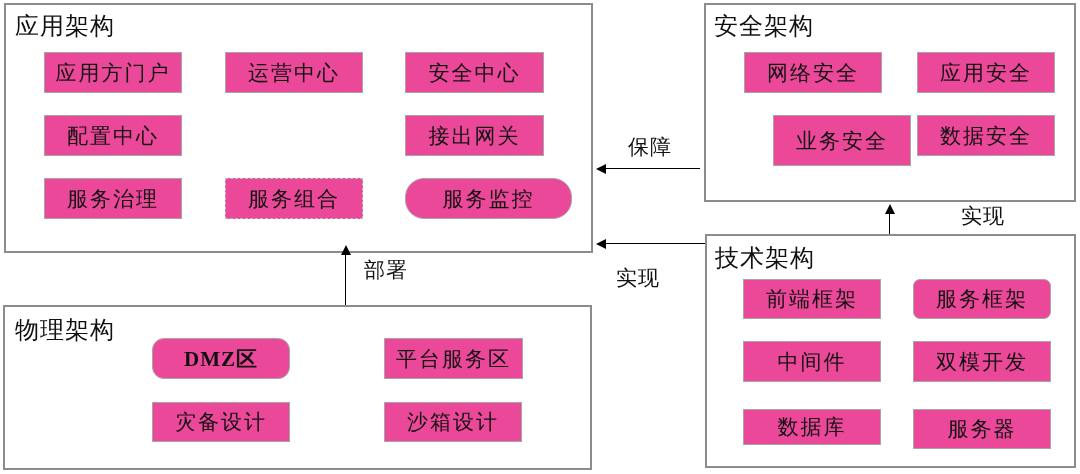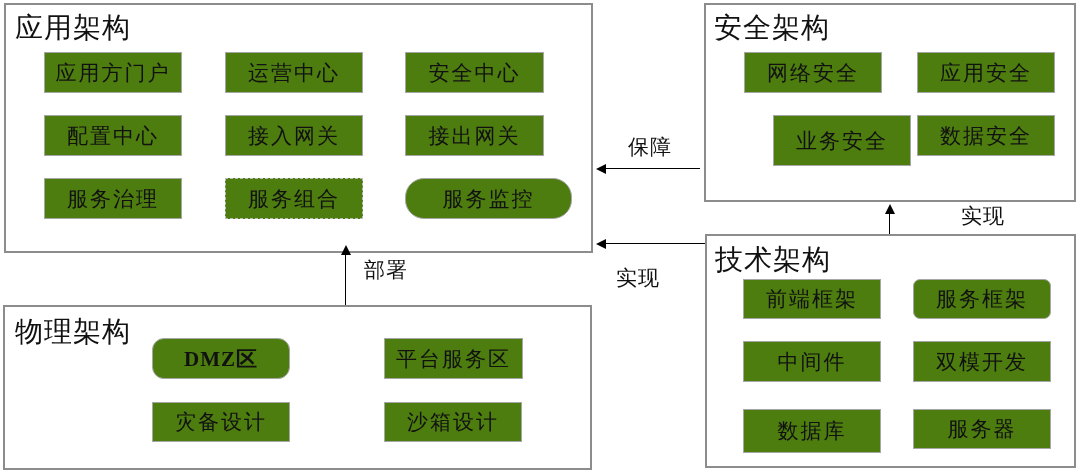--- a/index.html
+++ b/index.html
@@ -13,29 +13,29 @@
     overflow: hidden;
   }
   .group {
     position: absolute;
     border: 2px solid #8c8c8c;
     background: #ffffff;
     box-sizing: border-box;
   }
   .group-title {
     position: absolute;
-    font-size: 28px;
+    font-size: 24px;
     letter-spacing: 1px;
     white-space: nowrap;
     line-height: 1.1;
   }
   .node {
     position: absolute;
     border: 1.5px solid #a6a6a6;
-    background: #4d7c0f;
+    background: #ec4899;
     box-sizing: border-box;
     display: flex;
     align-items: center;
     justify-content: center;
     font-size: 21px;
     letter-spacing: 2px;
     white-space: nowrap;
   }
   .node.dashed { border: 1.5px dashed #bdbdbd; }
   .node.bold { font-weight: bold; letter-spacing: 1px; border-radius: 12px; }
@@ -74,40 +74,39 @@
 </head>
 <body>
 
 <div id="canvas">
     <div class="group" style="left: 4px; top: 3px; width: 589px; height: 250px;">
       <div class="group-title" style="left: 9px; top: 8px;">应用架构</div>
       <div class="node" style="left: 38px; top: 47px; width: 138px; height: 41px;">应用方门户</div>
       <div class="node" style="left: 219px; top: 47px; width: 138px; height: 41px;">运营中心</div>
       <div class="node" style="left: 399px; top: 47px; width: 139px; height: 41px;">安全中心</div>
       <div class="node" style="left: 38px; top: 110px; width: 138px; height: 41px;">配置中心</div>
-      <div class="node" style="left: 219px; top: 110px; width: 138px; height: 41px;">接入网关</div>
       <div class="node" style="left: 399px; top: 110px; width: 139px; height: 41px;">接出网关</div>
       <div class="node" style="left: 38px; top: 173px; width: 138px; height: 41px;">服务治理</div>
       <div class="node dashed" style="left: 219px; top: 173px; width: 138px; height: 41px;">服务组合</div>
       <div class="node" style="left: 399px; top: 173px; width: 167px; height: 41px; border-radius: 19px;">服务监控</div>
     </div>
     <div class="group" style="left: 704px; top: 3px; width: 372px; height: 199px;">
       <div class="group-title" style="left: 8px; top: 8px;">安全架构</div>
       <div class="node" style="left: 38px; top: 47px; width: 138px; height: 41px;">网络安全</div>
       <div class="node" style="left: 211px; top: 47px; width: 138px; height: 41px;">应用安全</div>
       <div class="node" style="left: 38px; top: 110px; width: 138px; height: 51px; margin-left: 29px;">业务安全</div>
       <div class="node" style="left: 211px; top: 110px; width: 138px; height: 41px;">数据安全</div>
     </div>
     <div class="group" style="left: 705px; top: 234px; width: 371px; height: 234px; padding-left: 24px;">
       <div class="group-title" style="left: 8px; top: 9px;">技术架构</div>
       <div class="node" style="left: 36px; top: 43px; width: 138px; height: 40px;">前端框架</div>
       <div class="node" style="left: 206px; top: 43px; width: 138px; height: 40px; border-radius: 7px;">服务框架</div>
       <div class="node" style="left: 36px; top: 105px; width: 138px; height: 41px;">中间件</div>
       <div class="node" style="left: 206px; top: 105px; width: 138px; height: 41px;">双模开发</div>
-      <div class="node" style="left: 36px; top: 173px; width: 138px; height: 44px;">数据库</div>
+      <div class="node" style="left: 36px; top: 173px; width: 138px; height: 36px;">数据库</div>
       <div class="node" style="left: 206px; top: 173px; width: 138px; height: 40px;">服务器</div>
     </div>
     <div class="group" style="left: 3px; top: 305px; width: 589px; height: 165px;">
       <div class="group-title" style="left: 10px; top: 10px;">物理架构</div>
       <div class="node bold" style="left: 147px; top: 31px; width: 138px; height: 41px;">DMZ区</div>
       <div class="node" style="left: 379px; top: 31px; width: 139px; height: 41px;">平台服务区</div>
       <div class="node" style="left: 147px; top: 95px; width: 138px; height: 40px;">灾备设计</div>
       <div class="node" style="left: 379px; top: 95px; width: 138px; height: 40px;">沙箱设计</div>
     </div>
     <div class="arrow-line-h" style="left: 605px; top: 168px; width: 95px;"></div>

